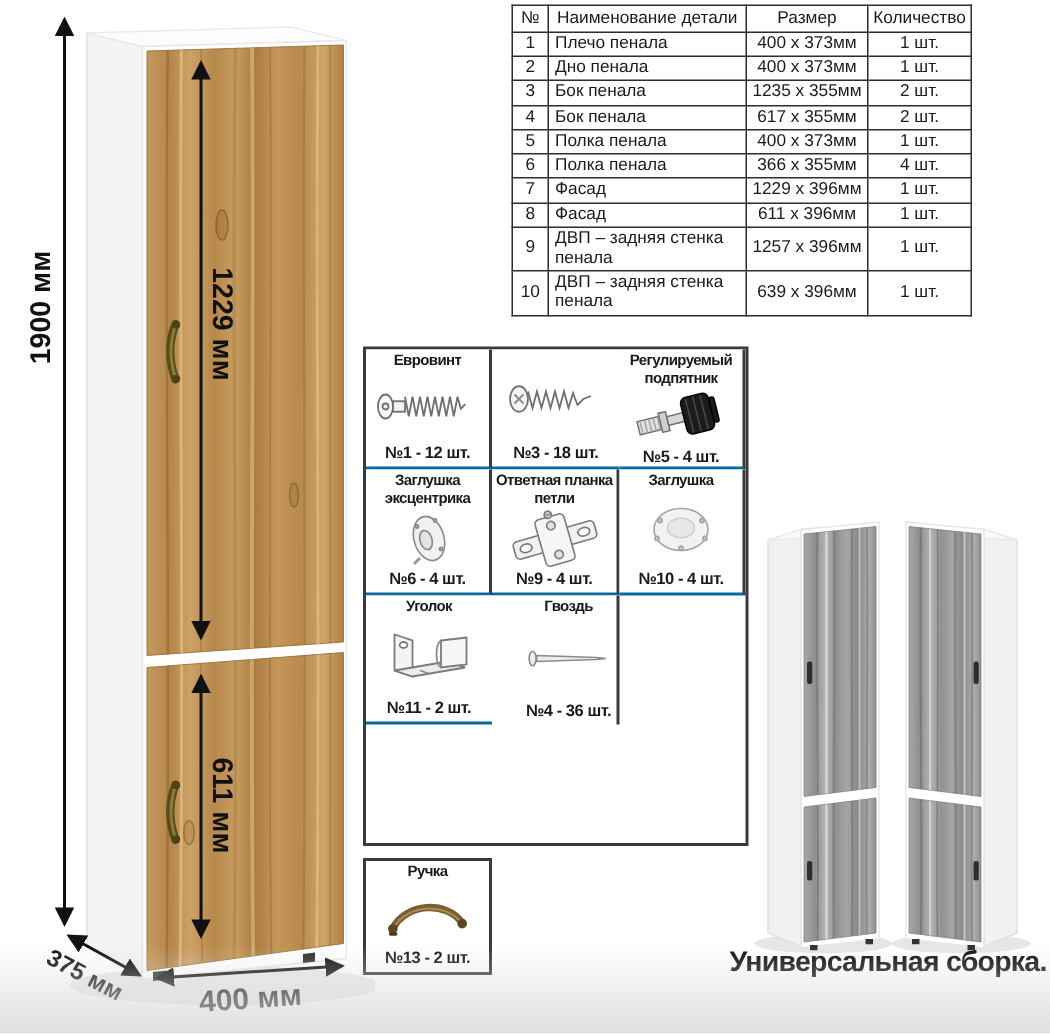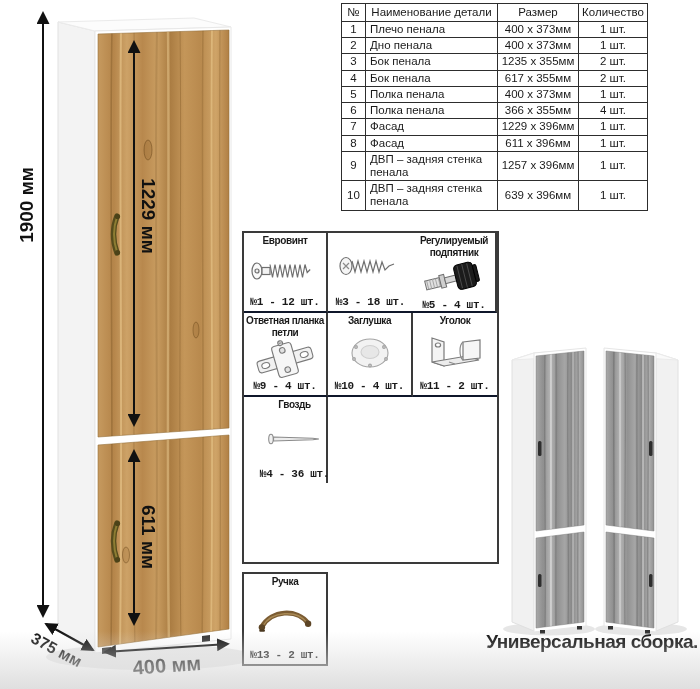--- a/index.html
+++ b/index.html
@@ -22,36 +22,36 @@
   }
   .parts-table th{height:15px;}
   .parts-table td.name{text-align:left; padding-left:4px;}
   
   .hw-grid{
     position:absolute; left:242px; top:231px;
     display:grid; grid-template-columns:84px 85px 84px; grid-template-rows:80px 84px 86px 79px;
     border:2px solid #3a3a3a; background:#fff;
   }
   .hw-cell{
-    border-right:2px solid #3a3a3a; border-bottom:2px solid #0f172a;
+    border-right:2px solid #3a3a3a; border-bottom:2px solid #0369a1;
     display:flex; flex-direction:column; align-items:center; box-sizing:border-box;
     padding:2px 1px 2px 1px; background:#fff;
   }
   .hw-cell.last-col{border-right:none;}
   .hw-cell.last-row{border-bottom:none;padding-left:20px;}
   .hw-cell-solo{
-    position:absolute; left:242px; top:572px; width:86px; height:94px; box-sizing:border-box;
+    position:absolute; left:242px; top:572px; width:86px; height:78px; box-sizing:border-box;
     border:2px solid #3a3a3a; display:flex; flex-direction:column; align-items:center;
     padding:2px 9px; background:#fff;
   }
   .hw-label{
     font-weight:bold; font-size:10px; letter-spacing:-0.4px; text-align:center; line-height:1.18;
   }
   .hw-icon{flex:1; display:flex; align-items:center; justify-content:center; width:100%;}
-  .hw-count{font-weight:bold; font-size:11px; letter-spacing:-0.3px; padding-bottom:1px; white-space:nowrap;font-family:Liberation Mono, monospace;}
+  .hw-count{font-weight:bold; font-size:11px; letter-spacing:-0.3px; padding-bottom:1px; white-space:nowrap;}
   
   .cab-main{position:absolute; left:0; top:0;}
   .cab-pair{position:absolute; left:498px; top:340px;}
   .assembly-note{
     position:absolute; left:486px; top:631px; width:212px; text-align:center;
     font-weight:bold; font-size:19px; letter-spacing:-0.5px; color:#111;
   }
   svg text{font-family:"Liberation Sans", sans-serif;}
 </style>
 </head>
@@ -252,20 +252,34 @@
           <rect x="27" y="16.5" width="11" height="6" fill="#d8d8d8"></rect>
           <rect x="38" y="7" width="19" height="25" rx="4" fill="#1b1b1b" stroke="#000"></rect>
           <path d="M42 8 v23 M47 7.5 v24 M52 8 v23" stroke="#4a4a4a"></path>
           <rect x="57" y="11" width="3.5" height="17" rx="1.5" fill="#1b1b1b" stroke="#000"></rect>
         </g>
       </svg>
     </div>
     <div class="hw-count">№5 - 4 шт.</div>
   </div>
 
+  <div class="hw-cell">
+    <div class="hw-label">Заглушка эксцентрика</div>
+    <div class="hw-icon">
+      <svg width="72" height="40" viewBox="0 0 72 40" fill="none" stroke="#8a8a8a" stroke-width="1.1">
+        <ellipse cx="37" cy="20" rx="10" ry="15" transform="rotate(-16 37 20)" fill="#f1f1f1"></ellipse>
+        <ellipse cx="35" cy="21" rx="4" ry="6.5" transform="rotate(-16 35 21)" fill="#e4e4e4"></ellipse>
+        <path d="M31 33 l-4 4" stroke="#9a9a9a" stroke-width="2"></path>
+        <circle cx="41" cy="8" r="1.1" fill="#bbb"></circle>
+          <circle cx="45" cy="27" r="1.1" fill="#bbb"></circle>
+          <circle cx="29" cy="12" r="1.1" fill="#bbb"></circle>
+      </svg>
+    </div>
+    <div class="hw-count">№6 - 4 шт.</div>
+  </div>
 
 
   <div class="hw-cell">
     <div class="hw-label">Ответная планка петли</div>
     <div class="hw-icon">
       <svg width="74" height="40" viewBox="0 0 74 40" fill="none" stroke="#7a7a7a" stroke-width="1.1">
         <g transform="rotate(-16 37 21)">
           <rect x="9" y="15" width="56" height="12" rx="3" fill="#f1f1f1"></rect>
           <rect x="27" y="5" width="20" height="32" rx="3" fill="#f6f6f6"></rect>
           <ellipse cx="17" cy="21" rx="4" ry="2.8" fill="#fff"></ellipse>

